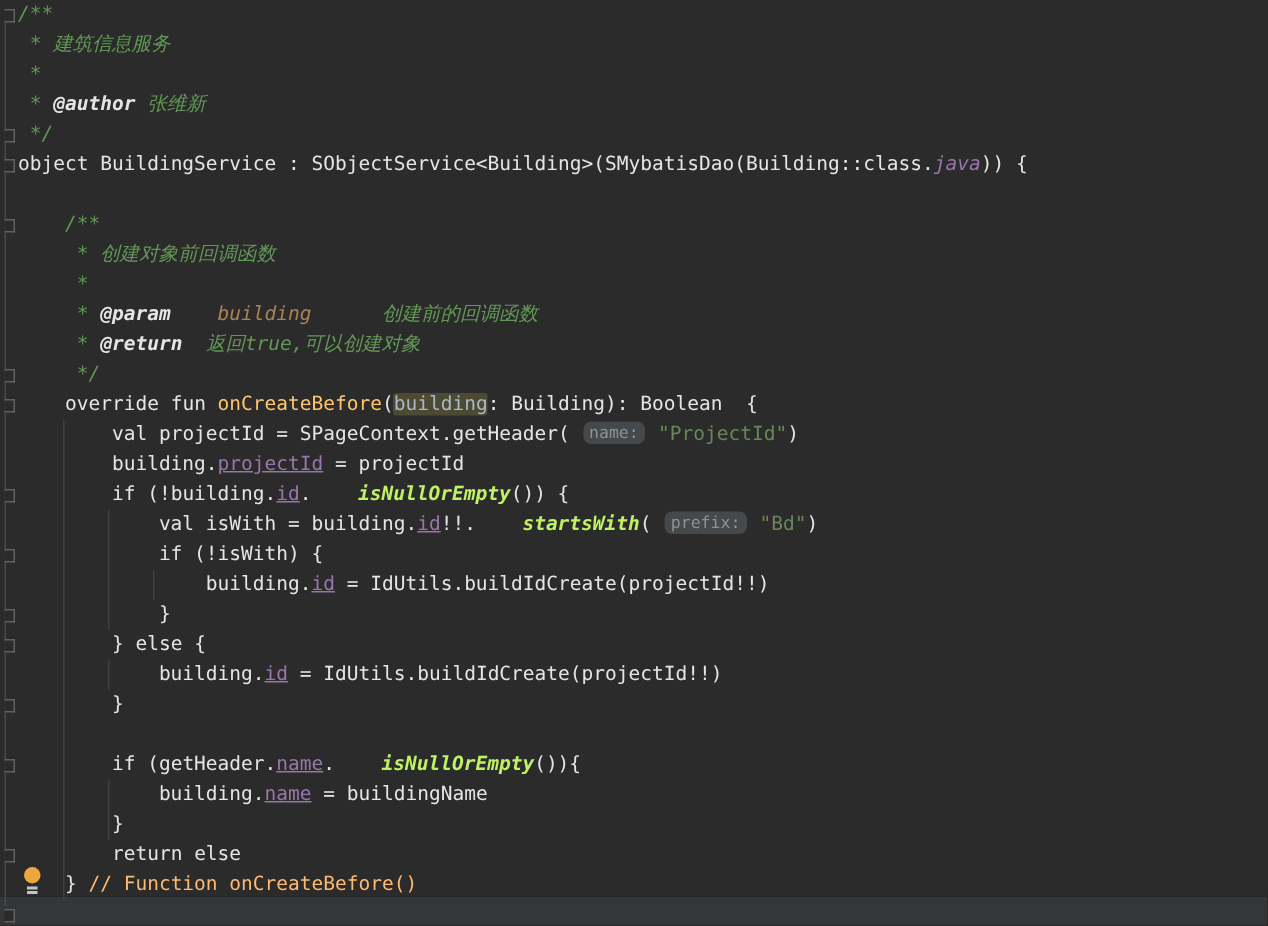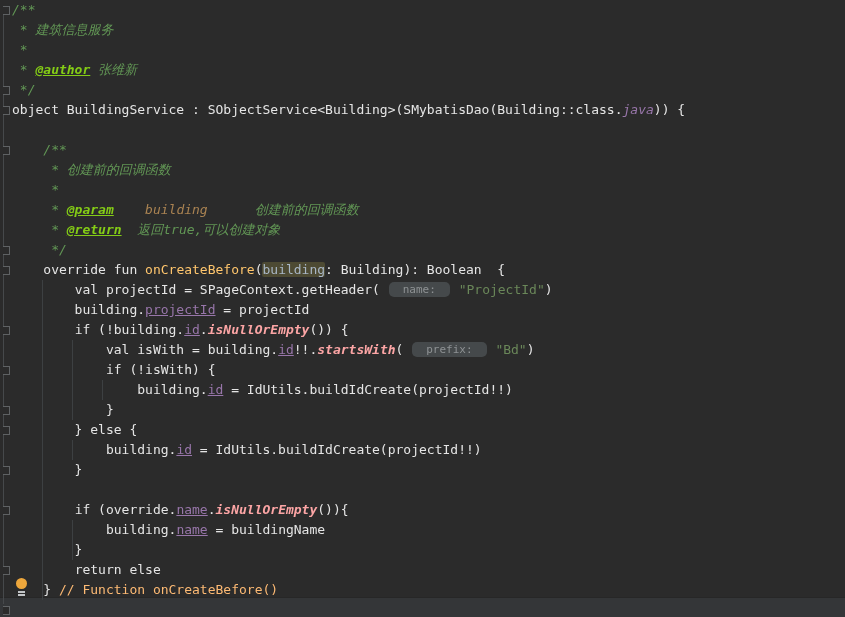--- a/index.html
+++ b/index.html
@@ -38,31 +38,31 @@
     position:absolute;left:0;right:0;top:597px;height:20px;
     background:#343638;border-top:1px solid #272727;
     z-index:1;
   }
   .guide{position:absolute;width:1px;background:#3d4042;z-index:1;}
   
   .s-def{color:#e5e5e5;}
   .s-kw{color:#e5e5e5;}
   .s-str{color:#6a8759;}
   .s-doc{color:#629755;font-style:italic;}
-  .s-doctag{color:#84cc16;font-style:italic;font-weight:bold;text-decoration:underline;}
+  .s-doctag{color:#e5e5e5;font-style:italic;font-weight:bold;}
   .s-docval{color:#aa8352;font-style:italic;}
   .s-fn{color:#ffc66d;margin-top:46px;}
-  .s-fnit{color:#fca5a5;font-style:italic;font-weight:bold;}
+  .s-fnit{color:#bef264;font-style:italic;font-weight:bold;margin-left:31px;}
   .s-prop{color:#9876aa;text-decoration:underline;}
   .s-propit{color:#9876aa;font-style:italic;}
   .s-cmt{color:#fdba74;}
   .s-hl{background:#4d4a33;color:#a9b7c6;border-radius:2px;}
   .s-hint{
     display:inline-block;background:#45494b;color:#8e9294;
-    border-radius:5px;padding:0 14px;margin:0 1px;
+    border-radius:5px;padding:0 4px;margin:0 1px;
     font-size:11px;line-height:15px;vertical-align:1px;
   }
   
   .bulb{position:absolute;left:15px;top:578px;width:13px;height:19px;z-index:4;}
   .bulb .glass{
     position:absolute;left:1px;top:0;width:11px;height:11px;border-radius:50%;
     background:#eda73c;
   }
   .bulb .base1,.bulb .base2{
     position:absolute;left:3px;width:7px;height:1.5px;background:#c2c5c7;
@@ -94,38 +94,38 @@
     </div>
   <div class="code-lines">
       <div class="line"><span class="s-doc">/**</span></div>
       <div class="line"><span class="s-doc"> * 建筑信息服务</span></div>
       <div class="line"><span class="s-doc"> *</span></div>
       <div class="line"><span class="s-doc"> * </span><span class="s-doctag">@author</span><span class="s-doc"> 张维新</span></div>
       <div class="line"><span class="s-doc"> */</span></div>
       <div class="line"><span class="s-kw">object</span><span class="s-def"> BuildingService : SObjectService&lt;Building&gt;(SMybatisDao(Building::</span><span class="s-kw">class</span><span class="s-def">.</span><span class="s-propit">java</span><span class="s-def">)) {</span></div>
       <div class="line"></div>
       <div class="line"><span class="s-def">    </span><span class="s-doc">/**</span></div>
-      <div class="line"><span class="s-doc">     * 创建前的回调函数</span></div>
+      <div class="line"><span class="s-doc">     * 创建对象前回调函数</span></div>
       <div class="line"><span class="s-doc">     *</span></div>
       <div class="line"><span class="s-doc">     * </span><span class="s-doctag">@param</span><span class="s-doc">    </span><span class="s-docval">building</span><span class="s-doc">      </span><span class="s-doc">创建前的回调函数</span></div>
       <div class="line"><span class="s-doc">     * </span><span class="s-doctag">@return</span><span class="s-doc">  </span><span class="s-doc">返回true,可以创建对象</span></div>
       <div class="line"><span class="s-doc">     */</span></div>
       <div class="line"><span class="s-def">    </span><span class="s-kw">override</span><span class="s-def"> </span><span class="s-kw">fun</span><span class="s-def"> </span><span class="s-fn">onCreateBefore</span><span class="s-def">(</span><span class="s-hl">building</span><span class="s-def">: Building): Boolean  {</span></div>
       <div class="line"><span class="s-def">        </span><span class="s-kw">val</span><span class="s-def"> projectId = SPageContext.getHeader( </span><span class="s-hint">name:</span><span class="s-def"> </span><span class="s-str">"ProjectId"</span><span class="s-def">)</span></div>
       <div class="line"><span class="s-def">        building.</span><span class="s-prop">projectId</span><span class="s-def"> = projectId</span></div>
       <div class="line"><span class="s-def">        </span><span class="s-kw">if</span><span class="s-def"> (!building.</span><span class="s-prop">id</span><span class="s-def">.</span><span class="s-fnit">isNullOrEmpty</span><span class="s-def">()) {</span></div>
       <div class="line"><span class="s-def">            </span><span class="s-kw">val</span><span class="s-def"> isWith = building.</span><span class="s-prop">id</span><span class="s-def">!!.</span><span class="s-fnit">startsWith</span><span class="s-def">( </span><span class="s-hint">prefix:</span><span class="s-def"> </span><span class="s-str">"Bd"</span><span class="s-def">)</span></div>
       <div class="line"><span class="s-def">            </span><span class="s-kw">if</span><span class="s-def"> (!isWith) {</span></div>
       <div class="line"><span class="s-def">                building.</span><span class="s-prop">id</span><span class="s-def"> = IdUtils.buildIdCreate(projectId!!)</span></div>
       <div class="line"><span class="s-def">            }</span></div>
       <div class="line"><span class="s-def">        } </span><span class="s-kw">else</span><span class="s-def"> {</span></div>
       <div class="line"><span class="s-def">            building.</span><span class="s-prop">id</span><span class="s-def"> = IdUtils.buildIdCreate(projectId!!)</span></div>
       <div class="line"><span class="s-def">        }</span></div>
       <div class="line"></div>
-      <div class="line"><span class="s-def">        </span><span class="s-kw">if</span><span class="s-def"> (override.</span><span class="s-prop">name</span><span class="s-def">.</span><span class="s-fnit">isNullOrEmpty</span><span class="s-def">()){</span></div>
+      <div class="line"><span class="s-def">        </span><span class="s-kw">if</span><span class="s-def"> (getHeader.</span><span class="s-prop">name</span><span class="s-def">.</span><span class="s-fnit">isNullOrEmpty</span><span class="s-def">()){</span></div>
       <div class="line"><span class="s-def">            building.</span><span class="s-prop">name</span><span class="s-def"> = buildingName</span></div>
       <div class="line"><span class="s-def">        }</span></div>
       <div class="line"><span class="s-def">        </span><span class="s-kw">return</span><span class="s-def"> </span><span class="s-kw">else</span></div>
       <div class="line sticky"><span class="s-def">    } </span><span class="s-cmt">// Function onCreateBefore()</span></div>
     </div>
   <div class="bulb" title="" style="top: 578px;">
     <div class="glass"></div>
     <div class="base1"></div>
     <div class="base2"></div>
   </div>

